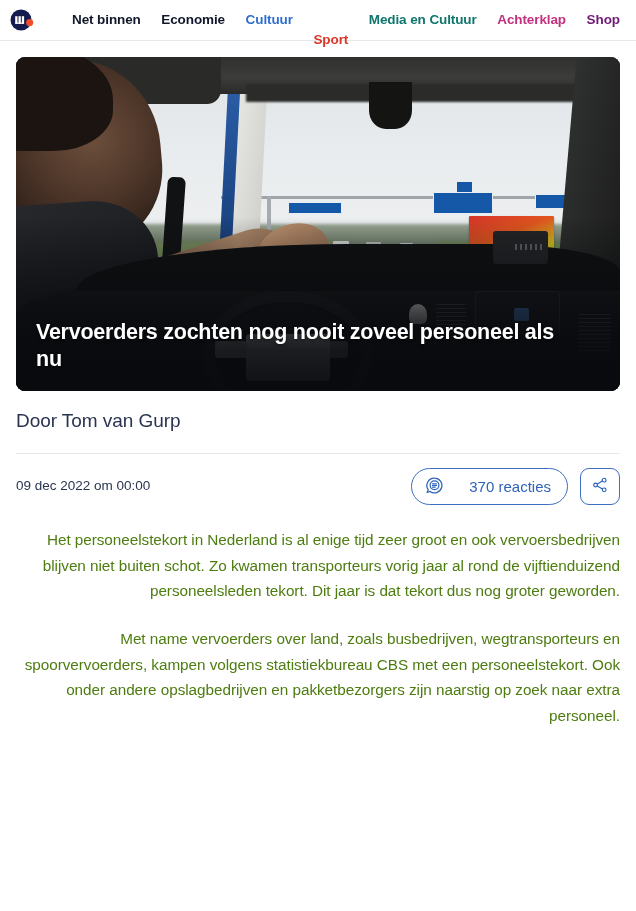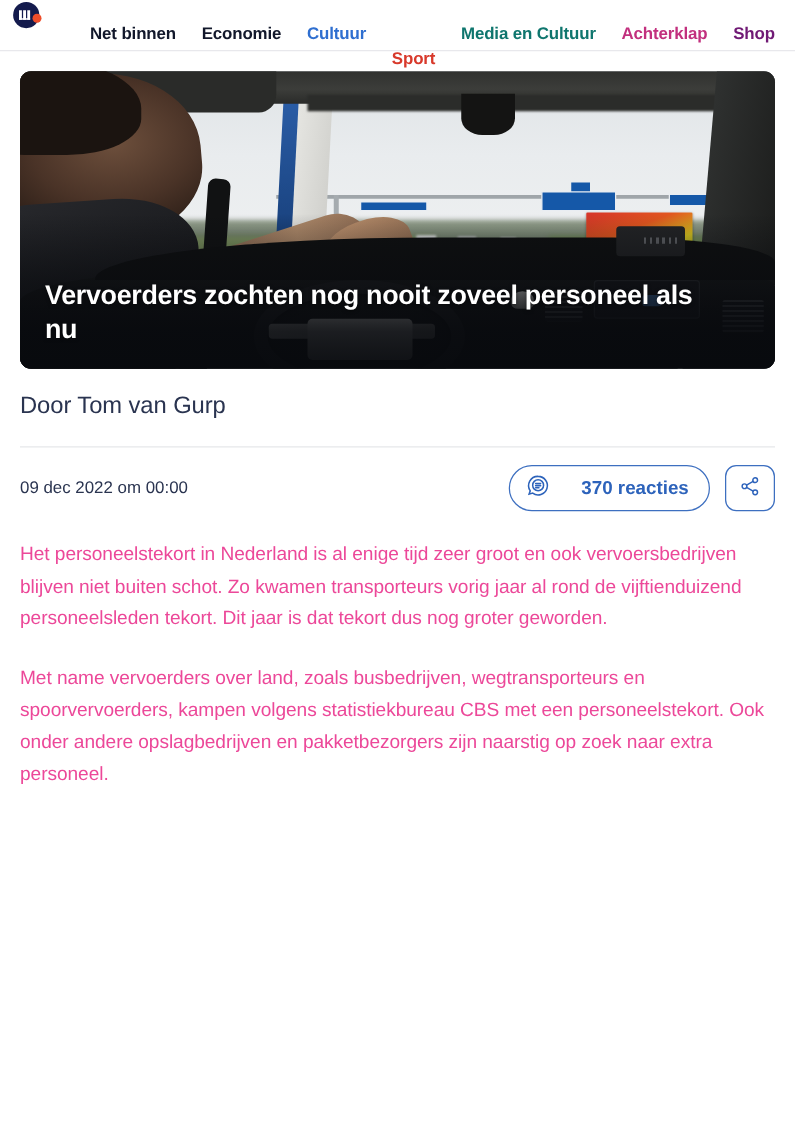--- a/index.html
+++ b/index.html
@@ -14,21 +14,21 @@
     font-family: "Liberation Sans", sans-serif;
     background: #ffffff;
     color: #1e2740;
     -webkit-font-smoothing: antialiased;
   }
 
   
   .site-header {
     height: 41px;
     display: flex;
-    align-items: flex-start;
+    align-items: center;
     padding: 0 14px 0 10px;
     border-bottom: 1px solid #e8e8ec;
     background: #fff;
     position: relative;
   }
 
   .logo {
     width: 24px;
     height: 24px;
     flex: 0 0 auto;
@@ -55,21 +55,21 @@
     text-decoration: none;
     line-height: 1;
   }
 
   
   .hero-wrap {
     margin: 16px 16px 0 16px;
     border-radius: 9px;
     overflow: hidden;
     position: relative;
-    height: 238px;
+    height: 334px;
     background: #20242b;
   }
 
   .hero-photo {
     position: absolute;
     inset: 0;
     overflow: hidden;
   }
 
   
@@ -467,21 +467,21 @@
   .btn-reactions {
     display: flex;
     align-items: center;
     gap: 25px;
     height: 37px;
     padding: 0 16px 0 13px;
     border: 1.5px solid #3d6fc0;
     border-radius: 19px;
     color: #2d63bb;
     font-size: 15px;
-    font-weight: 700;
+    font-weight: 400;
     background: #fff;
     cursor: pointer;
     white-space: nowrap;
   }
   .btn-share {
     width: 40px;
     height: 37px;
     border: 1.5px solid #3d6fc0;
     border-radius: 9px;
     background: #fff;
@@ -497,22 +497,23 @@
     font-size: 15.6px;
     font-weight: 700;
     line-height: 1.62;
     color: #1e2740;
     letter-spacing: -0.1px;
   }
   .para {
     margin: 22px 16px 0 16px;
     font-size: 15.3px;
     line-height: 1.68;
-    color: #ec4899;
+    color: #4d7c0f;
     letter-spacing: -0.05px;
+    text-align: right;
   }
 </style>
 </head>
 <body>
 
 <header class="site-header">
 
   <a class="logo" href="#" aria-label="NU.nl">
     <svg width="24" height="24" viewBox="0 0 24 24">
       <circle cx="11" cy="12" r="10.5" fill="#141b4d"></circle>

